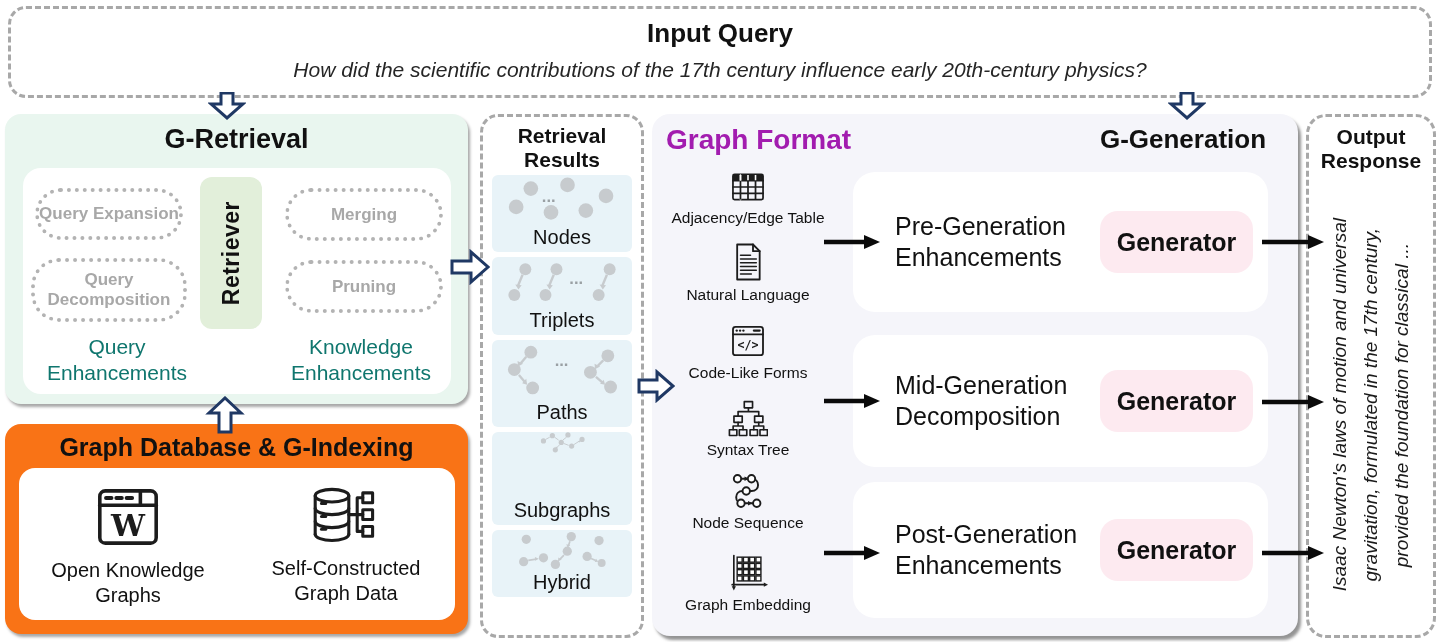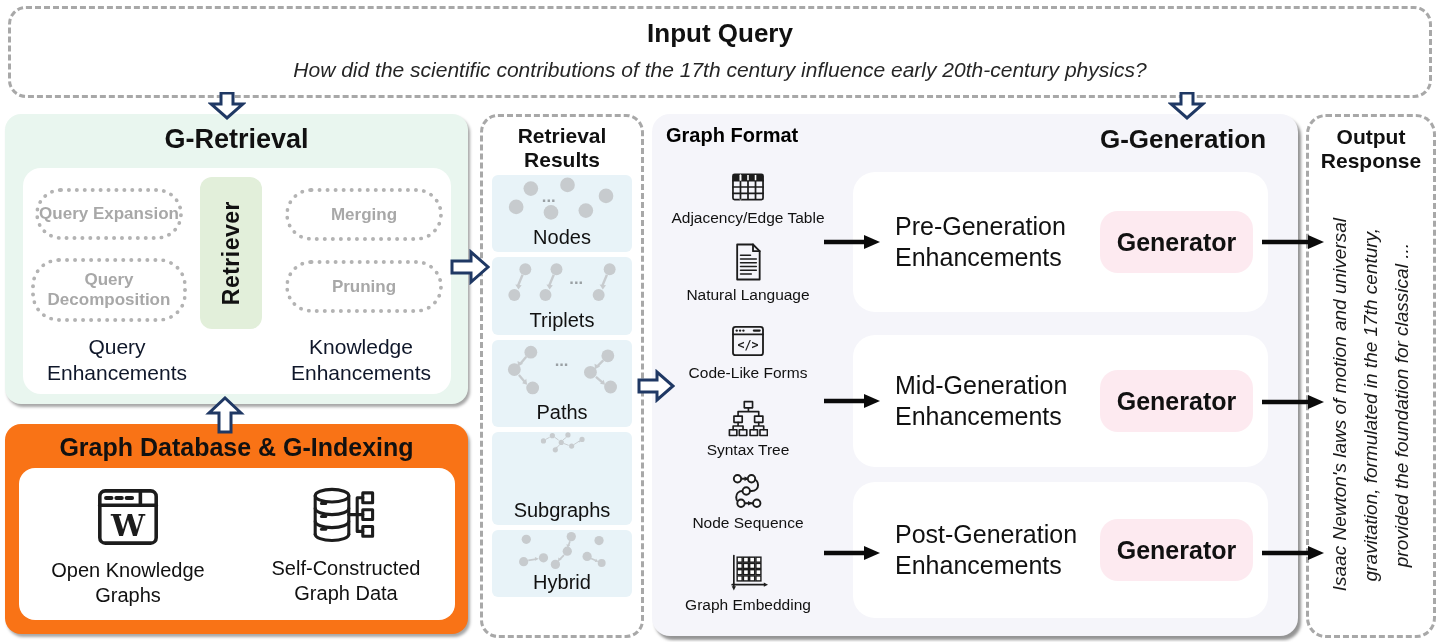--- a/index.html
+++ b/index.html
@@ -18,21 +18,21 @@
   .block-arrow { position:absolute; z-index:5; }
   .block-arrow polygon { fill:#fff; stroke:#1f3864; stroke-width:3; stroke-linejoin:miter; }
 
   
   #g-retrieval { position:absolute; left:5px; top:114px; width:463px; height:290px; background:#e9f6ef; border-radius:16px; box-shadow:2px 3px 3px rgba(0,0,0,0.35); }
   #g-retrieval .section-title { position:absolute; top:10px; left:0; width:100%; text-align:center; font-size:27px; font-weight:bold; color:#111; }
   #gr-inner { position:absolute; left:18px; top:54px; width:428px; height:226px; background:#fff; border-radius:18px; }
   .dotted-pill { position:absolute; border:4px dotted #b3b3b3; border-radius:28px; color:#a8a8a8; font-weight:bold; font-size:17px; display:flex; align-items:center; justify-content:center; text-align:center; line-height:1.15; background:#fff; }
   #retriever-pill { position:absolute; left:177px; top:9px; width:62px; height:152px; background:#e2efda; border-radius:12px; display:flex; align-items:center; justify-content:center; }
   #retriever-pill .vtext { writing-mode:vertical-rl; transform:rotate(180deg); font-size:23px; font-weight:bold; color:#111; letter-spacing:0.5px; }
-  .gr-caption { position:absolute; text-align:center; font-size:21px; color:#0f172a; line-height:1.25; }
+  .gr-caption { position:absolute; text-align:center; font-size:21px; color:#0f766e; line-height:1.25; }
 
   
   #graph-db { position:absolute; left:5px; top:424px; width:463px; height:210px; background:#f97316; border-radius:16px; box-shadow:2px 3px 3px rgba(0,0,0,0.35); }
   #graph-db .section-title { position:absolute; top:9px; left:0; width:100%; text-align:center; font-size:25px; font-weight:bold; color:#111; }
   #gdb-inner { position:absolute; left:14px; top:44px; width:436px; height:152px; background:#fff; border-radius:16px; display:flex; justify-content:space-around; align-items:flex-start; padding-top:16px; }
   .gdb-item { width:210px; text-align:center; }
   .gdb-item .gdb-label { font-size:20px; color:#111; line-height:1.25; margin-top:8px; }
   .gdb-item svg { display:block; margin:0 auto; }
 
   
@@ -41,21 +41,21 @@
   .rr-panel { position:absolute; left:9px; width:140px; background:#e8f3f8; border-radius:6px; display:flex; flex-direction:column; align-items:center; justify-content:flex-end; }
   .rr-panel svg { display:block; width:132px; flex:1 1 auto; }
   .rr-panel .rr-label { font-size:20px; color:#111; margin-bottom:3px; }
   .rr-node { fill:#c7cbce; }
   .rr-edge { stroke:#c7cbce; stroke-width:2.6; }
   .rr-head { fill:#c7cbce; }
   .rr-dots { fill:#9aa0a4; font-size:18px; font-weight:bold; }
 
   
   #gen-panel { position:absolute; left:652px; top:114px; width:646px; height:522px; background:#f5f5fa; border-radius:18px; box-shadow:3px 4px 3px rgba(60,60,60,0.55); }
-  #gf-title { position:absolute; left:14px; top:10px; font-size:20px; font-weight:bold; color:#000000; }
+  #gf-title { position:absolute; left:14px; top:10px; font-size:28px; font-weight:bold; color:#a21caf; }
   #gg-title { position:absolute; left:411px; top:10px; width:240px; text-align:center; font-size:26px; font-weight:bold; color:#111; }
   .gf-item { position:absolute; left:6px; width:180px; text-align:center; }
   .gf-item svg { display:block; margin:0 auto; }
   .gf-item .gf-label { font-size:15.5px; color:#111; margin-top:3px; }
   .icon-stroke { stroke:#1c1c1c; fill:none; stroke-width:2.2; stroke-linecap:round; stroke-linejoin:round; }
   .gen-row { position:absolute; left:201px; width:415px; background:#fff; border-radius:22px; display:flex; align-items:center; }
   .gen-row .gen-label { margin-left:42px; width:232px; font-size:25px; color:#111; line-height:1.25; }
   .gen-pill { position:absolute; right:15px; top:50%; transform:translateY(-50%); width:153px; height:62px; background:#fdeaf0; border-radius:18px; display:flex; align-items:center; justify-content:center; font-size:25px; font-weight:bold; color:#111; }
   .flow-arrow { position:absolute; z-index:4; }
   .flow-arrow line { stroke:#0a0a0a; stroke-width:4.5; }
@@ -351,21 +351,21 @@
         </g>
       </svg>
       <div class="gf-label">Graph Embedding</div>
     </div>
 
     <div class="gen-row" style="top:58px; height:140px;">
       <div class="gen-label">Pre-Generation Enhancements</div>
       <div class="gen-pill">Generator</div>
     </div>
     <div class="gen-row" style="top:221px; height:132px;">
-      <div class="gen-label">Mid-Generation Enhancements</div>
+      <div class="gen-label">Mid-Generation Decomposition</div>
       <div class="gen-pill">Generator</div>
     </div>
     <div class="gen-row" style="top:368px; height:136px;">
       <div class="gen-label">Post-Generation Enhancements</div>
       <div class="gen-pill">Generator</div>
     </div>
   </div>
 
   <svg class="flow-arrow" style="left:824px; top:233px;" width="56" height="18">
     <line x1="0" y1="9" x2="42" y2="9"></line>

